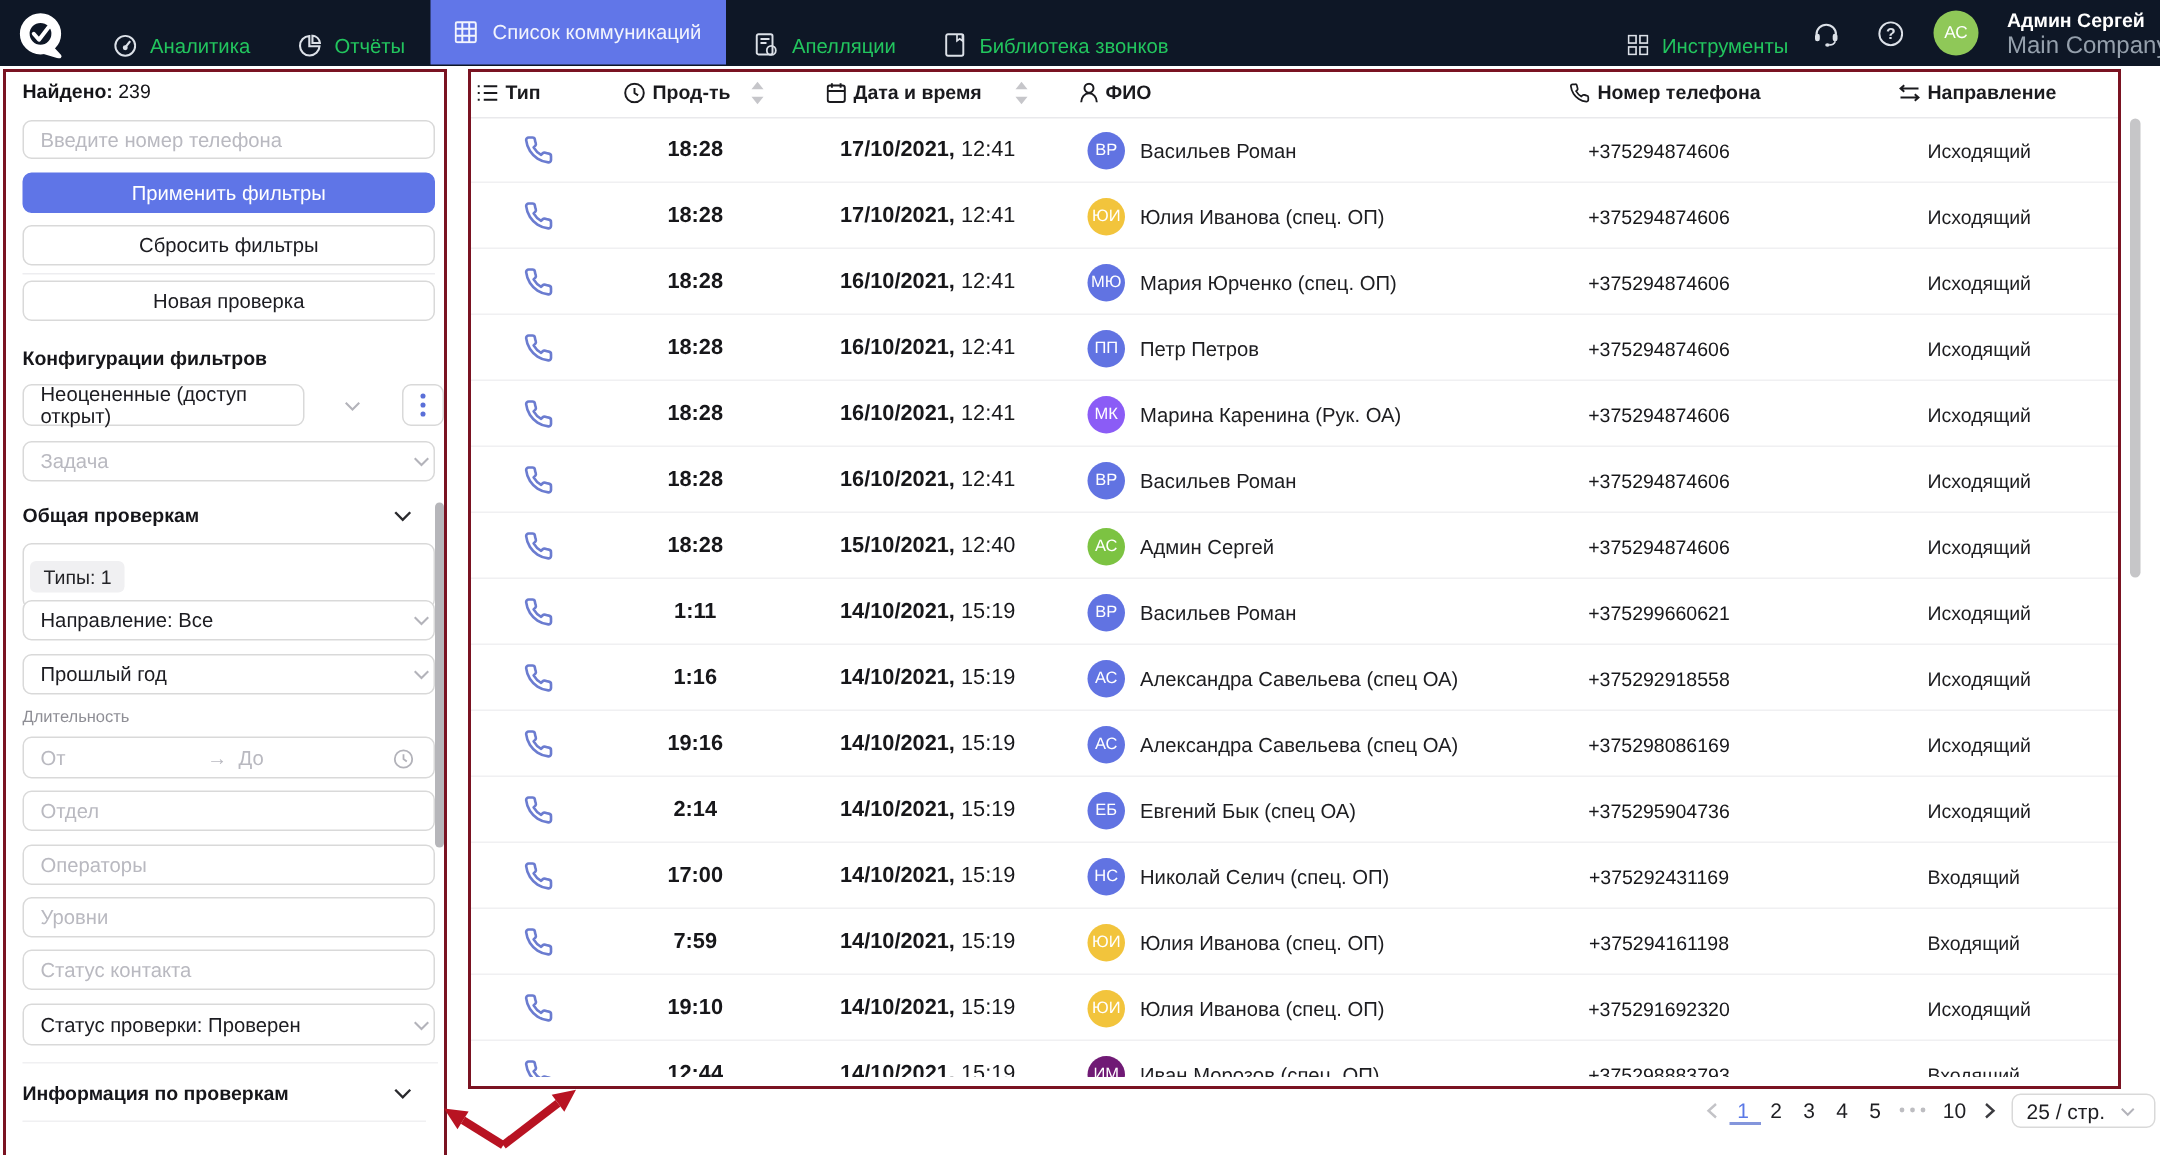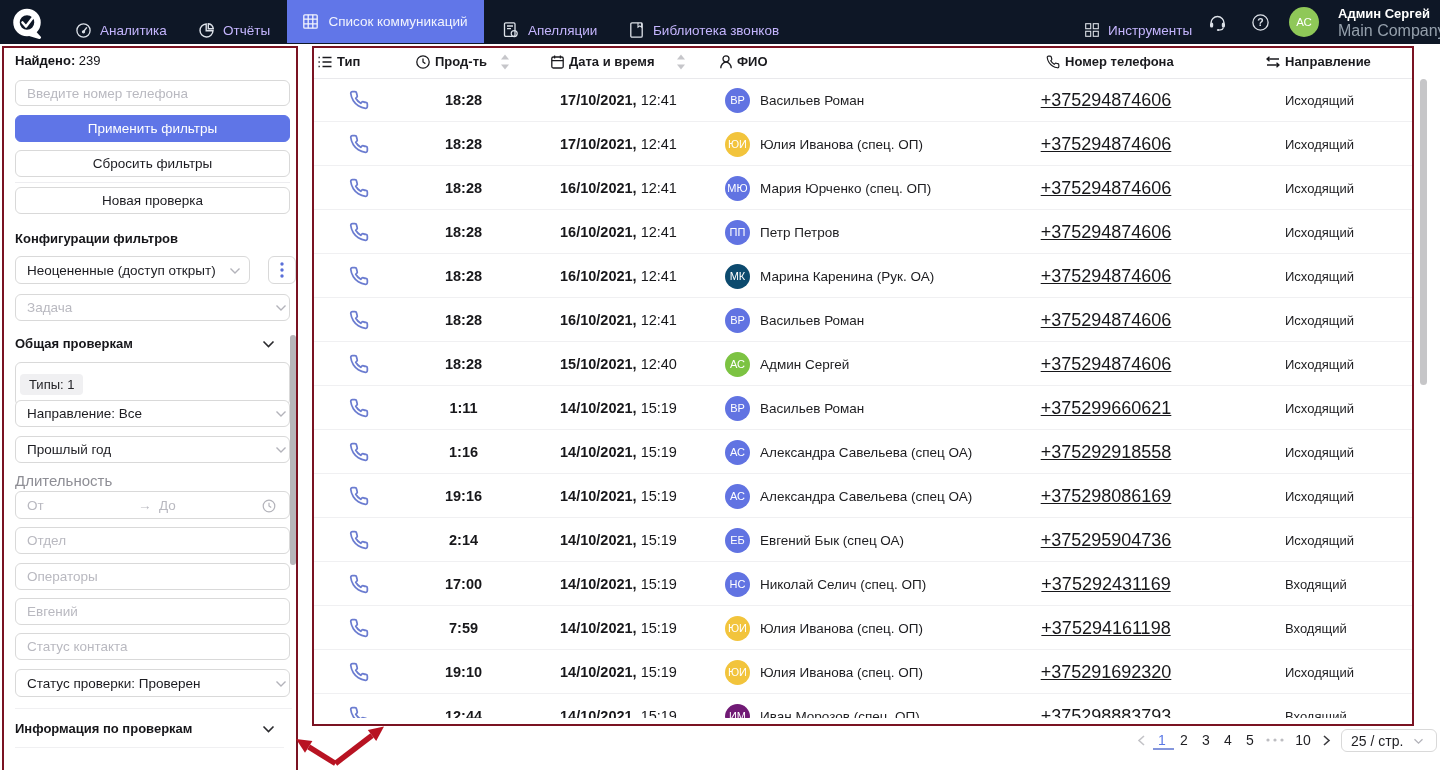--- a/index.html
+++ b/index.html
@@ -2,48 +2,48 @@
 <html><head>
 <meta charset="utf-8">
 <style>
 * { margin:0; padding:0; box-sizing:border-box; }
 html,body { width:1440px; height:770px; overflow:hidden; background:#fff;
   font-family:"Liberation Sans", sans-serif; }
 .abs { position:absolute; }
 
 #nav { position:absolute; left:0; top:0; width:1440px; height:44px; background:#0e1726; }
 .nav-item { position:absolute; top:0; height:60px; display:flex; align-items:center;
-  color:#c4b5fd; font-size:13.5px; gap:9px; }
+  color:#22c55e; font-size:13.5px; gap:9px; }
 .nav-item svg { flex:0 0 auto; }
 #tab-active { position:absolute; left:287px; top:0; width:197px; height:43px;
   background:#6176e8; display:flex; align-items:center; justify-content:center;
   color:#f2f4fd; font-size:13.5px; gap:10px; }
 
 #sidebar { position:absolute; left:2px; top:46px; width:296px; height:730px;
   border:2px solid #7a1322; background:#fff; }
-.sb { position:absolute; font-size:15px; }
+.sb { position:absolute; font-size:11px; }
 .inp { position:absolute; left:11px; width:275px; border:1px solid #d9d9d9;
   border-radius:6px; background:#fff; display:flex; align-items:center;
   padding-left:11px; font-size:13.5px; color:#1c1c21; }
 .ph { color:#b9b9c0; }
 .sb-h { position:absolute; left:11px; font-weight:bold; font-size:13px; color:#16161a; }
 .chev { position:absolute; }
 
 #tablebox { position:absolute; left:312px; top:46px; width:1102px; height:680px;
   border:2px solid #7a1322; background:#fff; overflow:hidden; }
 .trow { position:absolute; left:0; width:1098px; height:44px; border-bottom:1px solid #f0f0f2; }
 .cell { position:absolute; top:0; height:44px; display:flex; align-items:center; }
 .hdr { position:absolute; top:0; height:27px; display:flex; align-items:center;
   font-size:13px; font-weight:bold; color:#1a1a1e; gap:5px; }
 .dur { font-weight:bold; font-size:14.5px; color:#17171a; }
 .dt  { font-size:14.5px; color:#17171a; }
 .nm  { font-size:13.5px; color:#1d1d20; }
 .av  { width:25px; height:25px; border-radius:50%; display:flex; align-items:center;
   justify-content:center; color:#fff; font-size:11px; }
-.pn  { font-size:18px; color:#17171a;text-decoration:underline; }
+.pn  { font-size:13px; color:#17171a; }
 .dir { font-size:13px; color:#1d1d20; }
 
 .pg { position:absolute; top:728px; height:24px; display:flex; align-items:center;
   justify-content:center; font-size:14px; color:#1f1f23; }
 
 #sb-thumb-page { position:absolute; left:1420px; top:79px; width:7px; height:306px;
   background:#c6c6c8; border-radius:4px; }
 #sb-thumb-side { position:absolute; left:290px; top:335px; width:6px; height:230px;
   background:#b6b6ba; border-radius:3px; }
 </style>
@@ -118,21 +118,21 @@
   <div class="abs" style="left:1338px;top:22px;color:#95a0ac;font-size:16px;white-space:nowrap">Main Company</div>
 </div>
 <div id="sidebar">
   <div class="sb" style="left:11px;top:5px;color:#141418;font-size:13px"><b>Найдено:</b> 239</div>
   <div class="inp ph" style="top:32px;height:26px">Введите номер телефона</div>
   <div class="inp" style="top:67px;height:27px;background:#5f75e7;border-color:#5f75e7;color:#fff;justify-content:center;padding-left:0">Применить фильтры</div>
   <div class="inp" style="top:102px;height:27px;justify-content:center;padding-left:0">Сбросить фильтры</div>
   <div class="abs" style="left:11px;top:134px;width:275px;border-top:1px solid #ededf0"></div>
   <div class="inp" style="top:139px;height:27px;justify-content:center;padding-left:0">Новая проверка</div>
   <div class="sb-h" style="top:183px">Конфигурации фильтров</div>
-  <div class="inp" style="top:208px;height:28px;width:235px">Неоцененные (доступ открыт)
+  <div class="inp" style="top:208px;height:28px;width:188px">Неоцененные (доступ открыт)
     <svg class="chev" style="left:213px;top:10px" width="12" height="8" viewBox="0 0 12 8" fill="none" stroke="#b3b3ba" stroke-width="1.4">
         <path d="M1.5 1.5 L6 6 L10.5 1.5"></path>
       </svg>
   </div>
   <div class="inp" style="left:264px;top:208px;height:28px;width:28px;justify-content:center;padding-left:0">
     <svg width="4" height="16" viewBox="0 0 4 16">
         <circle cx="2" cy="2" r="1.7" fill="#5a6fd8"></circle>
         <circle cx="2" cy="8" r="1.7" fill="#5a6fd8"></circle>
         <circle cx="2" cy="14" r="1.7" fill="#5a6fd8"></circle>
       </svg>
@@ -163,21 +163,21 @@
   <div class="inp ph" style="top:443px;height:28px">От
     <span style="position:absolute;left:122px;color:#b9b9c0">→</span>
     <span style="position:absolute;left:143px">До</span>
     <svg class="chev" style="left:246px;top:7px" width="14" height="14" viewBox="0 0 14 14" fill="none" stroke="#b3b3ba" stroke-width="1.2">
         <circle cx="7" cy="7" r="5.8"></circle>
         <path d="M7 3.8 V7 L9.2 8.6"></path>
       </svg>
   </div>
   <div class="inp ph" style="top:479px;height:27px">Отдел</div>
   <div class="inp ph" style="top:515px;height:27px">Операторы</div>
-  <div class="inp ph" style="top:550px;height:27px">Евгений</div>
+  <div class="inp ph" style="top:550px;height:27px">Уровни</div>
   <div class="inp ph" style="top:585px;height:27px">Статус контакта</div>
   <div class="inp" style="top:621px;height:28px">Статус проверки: Проверен
     <svg class="chev" style="left:259px;top:10px" width="12" height="8" viewBox="0 0 12 8" fill="none" stroke="#b3b3ba" stroke-width="1.4">
         <path d="M1.5 1.5 L6 6 L10.5 1.5"></path>
       </svg>
   </div>
   <div class="abs" style="left:11px;top:660px;width:277px;border-top:1px solid #f0f0f2"></div>
   <div class="sb-h" style="top:673px">Информация по проверкам</div>
   <svg class="chev" style="left:258px;top:677px" width="13" height="9" viewBox="0 0 13 9" fill="none" stroke="#2a2a2e" stroke-width="1.6">
       <path d="M1.5 1.5 L6.5 6.5 L11.5 1.5"></path>
@@ -292,21 +292,21 @@
     <div class="cell pn" style="left:688px;width:208px;justify-content:center">+375294874606</div>
     <div class="cell dir" style="left:971px">Исходящий</div>
   </div>
   <div class="trow" style="top:206px">
     <svg style="position:absolute;left:35px;top:12px" width="20" height="20" viewBox="0 0 24 24" fill="none" stroke="#6b7cd0" stroke-width="2.1" stroke-linecap="round" stroke-linejoin="round">
         <path d="M22 16.92v3a2 2 0 0 1-2.18 2 19.79 19.79 0 0 1-8.63-3.07 19.5 19.5 0 0 1-6-6 19.79 19.79 0 0 1-3.07-8.67A2 2 0 0 1 4.11 2h3a2 2 0 0 1 2 1.72 12.84 12.84 0 0 0 .7 2.81 2 2 0 0 1-.45 2.11L8.09 9.91a16 16 0 0 0 6 6l1.27-1.27a2 2 0 0 1 2.11-.45 12.84 12.84 0 0 0 2.81.7A2 2 0 0 1 22 16.92z"></path>
       </svg>
     <div class="cell dur" style="left:104px;width:91px;justify-content:center">18:28</div>
     <div class="cell dt" style="left:246px"><b>16/10/2021,</b>&nbsp;12:41</div>
     <div class="cell" style="left:411px">
-        <span class="av" style="background:#0c4a6e">МК</span>
+        <span class="av" style="background:#8b5cf6">МК</span>
       </div>
     <div class="cell nm" style="left:446px">Марина Каренина (Рук. ОА)</div>
     <div class="cell pn" style="left:688px;width:208px;justify-content:center">+375294874606</div>
     <div class="cell dir" style="left:971px">Исходящий</div>
   </div>
   <div class="trow" style="top:250px">
     <svg style="position:absolute;left:35px;top:12px" width="20" height="20" viewBox="0 0 24 24" fill="none" stroke="#6b7cd0" stroke-width="2.1" stroke-linecap="round" stroke-linejoin="round">
         <path d="M22 16.92v3a2 2 0 0 1-2.18 2 19.79 19.79 0 0 1-8.63-3.07 19.5 19.5 0 0 1-6-6 19.79 19.79 0 0 1-3.07-8.67A2 2 0 0 1 4.11 2h3a2 2 0 0 1 2 1.72 12.84 12.84 0 0 0 .7 2.81 2 2 0 0 1-.45 2.11L8.09 9.91a16 16 0 0 0 6 6l1.27-1.27a2 2 0 0 1 2.11-.45 12.84 12.84 0 0 0 2.81.7A2 2 0 0 1 22 16.92z"></path>
       </svg>
     <div class="cell dur" style="left:104px;width:91px;justify-content:center">18:28</div>

